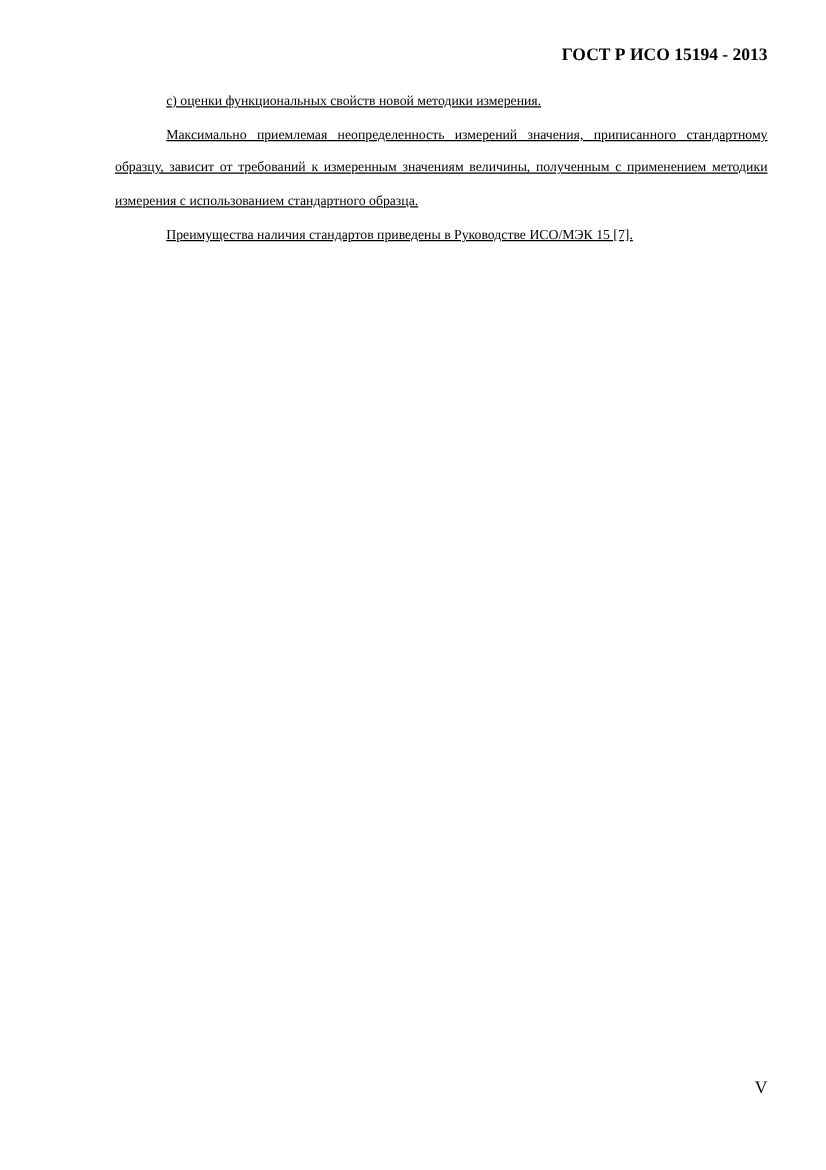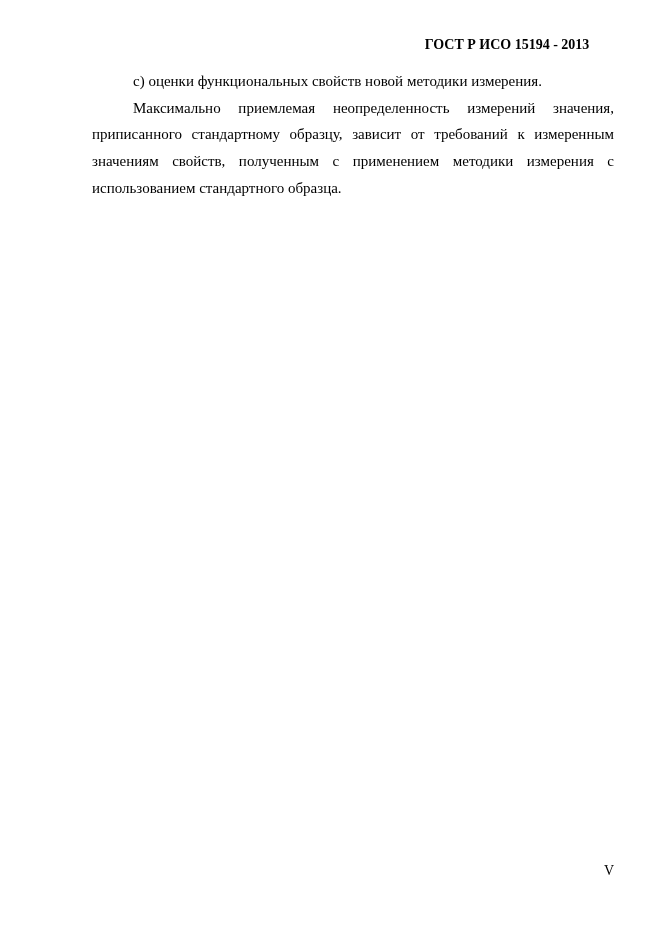--- a/index.html
+++ b/index.html
@@ -13,33 +13,34 @@
       position: relative;
       overflow: hidden;
       font-family: "Liberation Serif", "DejaVu Serif", serif;
       color: #000000;
     }
     .page-header {
       position: absolute;
       top: 36px;
       left: 400px;
       width: 214px;
-      text-align: center;
+      text-align: right;
       font-weight: bold;
       font-size: 14px;
       line-height: 18px;
       letter-spacing: 0;
     }
     .body-text {
       position: absolute;
       top: 68px;
       left: 92px;
       width: 522px;
-      font-size: 15px;
+      font-size: 11px;
       line-height: 26.7px;
+      text-decoration: underline;
     }
     .para {
       margin: 0;
       text-indent: 41px;
       text-align: justify;
     }
     .para.last-justified {
       text-align-last: justify;
     }
     .page-number {
@@ -52,16 +53,17 @@
       line-height: 18px;
     }
   </style>
 </head>
 <body>
 
 <div class="page-header">ГОСТ Р ИСО 15194 - 2013</div>
 
 <div class="body-text">
   <p class="para">c) оценки функциональных свойств новой методики измерения.</p>
-  <p class="para">Максимально приемлемая неопределенность измерений значения, приписанного стандартному образцу, зависит от требований к измеренным значениям свойств, полученным с применением методики измерения с использованием стандартного образца.</p>
+  <p class="para">Максимально приемлемая неопределенность измерений значения, приписанного стандартному образцу, зависит от требований к измеренным значениям величины, полученным с применением методики измерения с использованием стандартного образца.</p>
+  <p class="para">Преимущества наличия стандартов приведены в Руководстве ИСО/МЭК 15 [7].</p>
 </div>
 
 <div class="page-number">V</div>
 
 </body></html>

